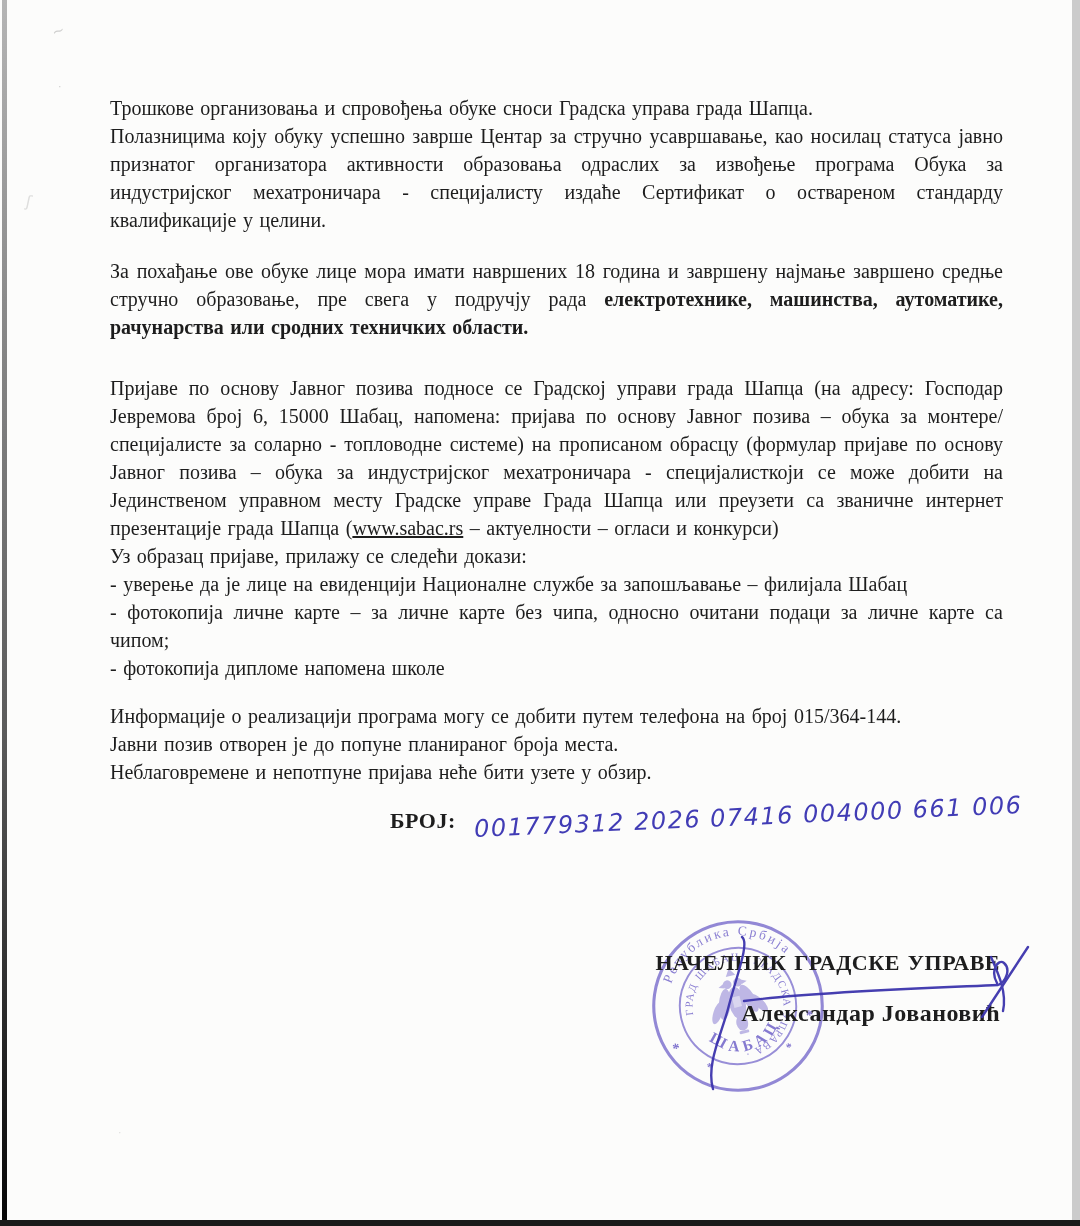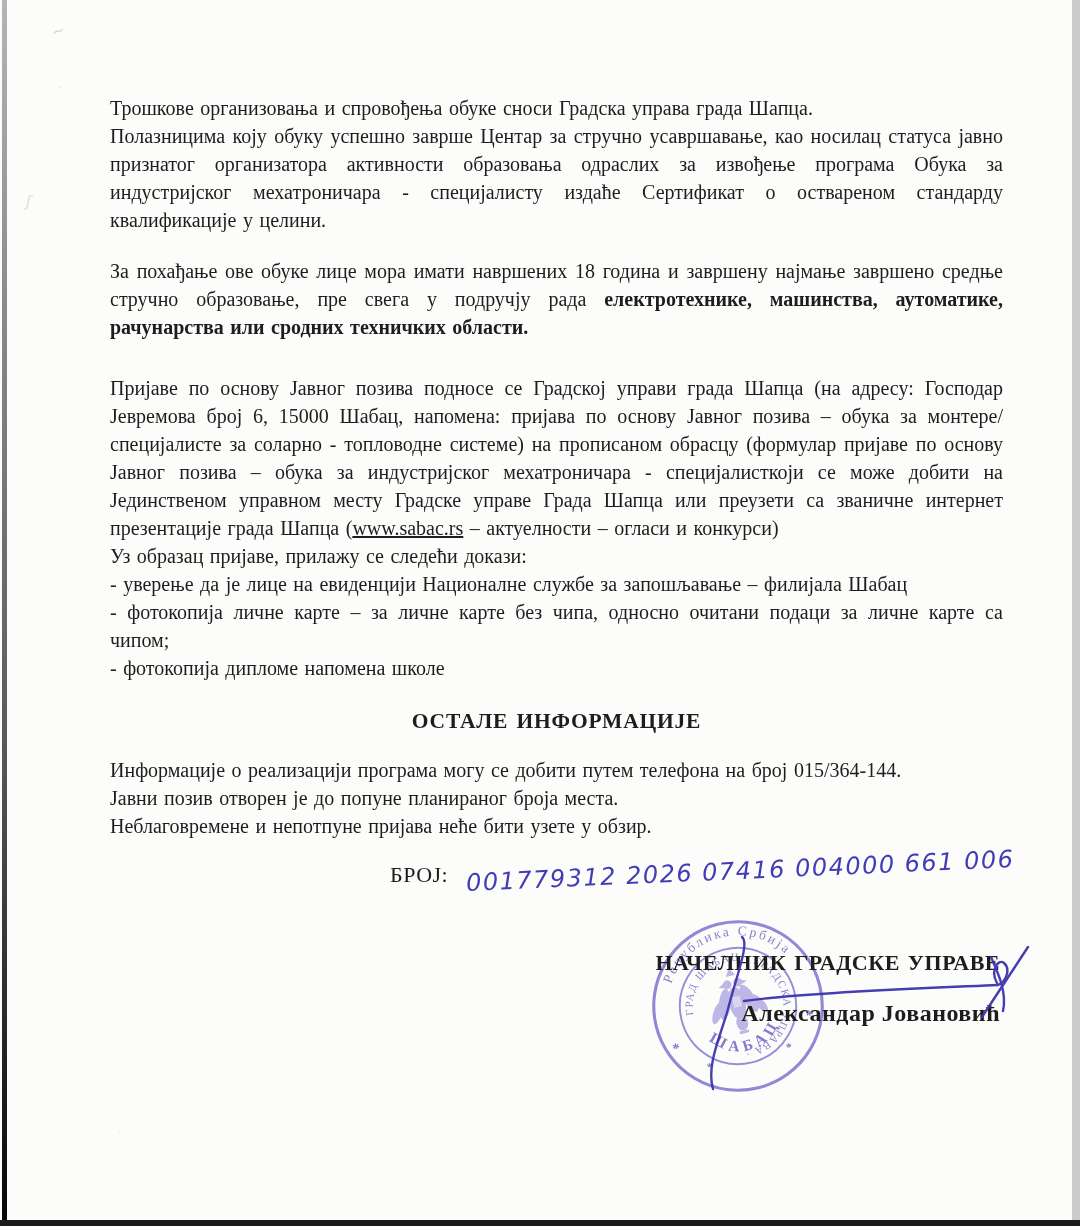--- a/index.html
+++ b/index.html
@@ -29,21 +29,21 @@
   }
   .h-criteria{margin-top:12px;}
   .p-criteria{margin-top:23px;}
   .h-submission{margin-top:19px;}
   .p-submission{margin-top:33px;}
   .h-other{margin-top:24px;}
   .p-other{margin-top:20px;}
   .b{font-weight:bold;}
   .doc-link{text-decoration:underline;}
   .number-line{margin-top:20px;padding-left:280px;white-space:nowrap;}
-  .number-label{font-size:22px;font-weight:normal;letter-spacing:.5px;text-align:right;}
+  .number-label{font-size:22px;font-weight:bold;letter-spacing:.5px;text-align:right;}
   .handwritten{
     display:inline-block;margin-left:14px;
     font-family:"DejaVu Sans",sans-serif;font-style:italic;
     font-size:24px;letter-spacing:1.5px;color:#413cb5;
     transform:rotate(-2.5deg) translateY(-3px);
   }
   .sign-block{position:absolute;left:610px;top:950px;width:390px;text-align:right;z-index:3;}
   .sign-title{font-size:22px;font-weight:bold;letter-spacing:.5px;word-spacing:2px;}
   .sign-name{margin-top:24px;font-size:24px;font-weight:bold;letter-spacing:.5px;}
 
@@ -77,21 +77,20 @@
     </div>
 
     <div class="body-text just p-submission">
       <span>Пријаве по основу Јавног позива подносе се Градској управи града Шапца (на адресу: Господар Јевремова број 6, 15000 Шабац, напомена: пријава по основу Јавног позива – обука за монтере/специјалисте за соларно - топловодне системе) на прописаном обрасцу (формулар пријаве по основу Јавног позива – обука за индустријског мехатроничара - специјалисткоји се може добити на Јединственом управном месту Градске управе Града Шапца или преузети са званичне интернет презентације града Шапца (</span><span class="doc-link">www.sabac.rs</span><span> – актуелности – огласи и конкурси)</span>
     </div>
     <div class="body-text">Уз образац пријаве, прилажу се следећи докази:</div>
     <div class="body-text just">- уверење да је лице на евиденцији Националне службе за запошљавање – филијала Шабац</div>
     <div class="body-text just">- фотокопија личне карте – за личне карте без чипа, односно очитани подаци за личне карте са чипом;</div>
     <div class="body-text">- фотокопија дипломе напомена школе</div>
 
-    <div class="sec-heading h-other">ОСТАЛЕ ИНФОРМАЦИЈЕ</div>
     <div class="body-text p-other">Информације о реализацији програма могу се добити путем телефона на број 015/364-144.</div>
     <div class="body-text">Јавни позив отворен је до попуне планираног броја места.</div>
     <div class="body-text">Неблаговремене и непотпуне пријава неће бити узете у обзир.</div>
 
     <div class="number-line">
       <span class="number-label">БРОЈ:</span>
       <span class="handwritten">001779312 2026 07416 004000 661 006</span>
     </div>
   </div>
 

